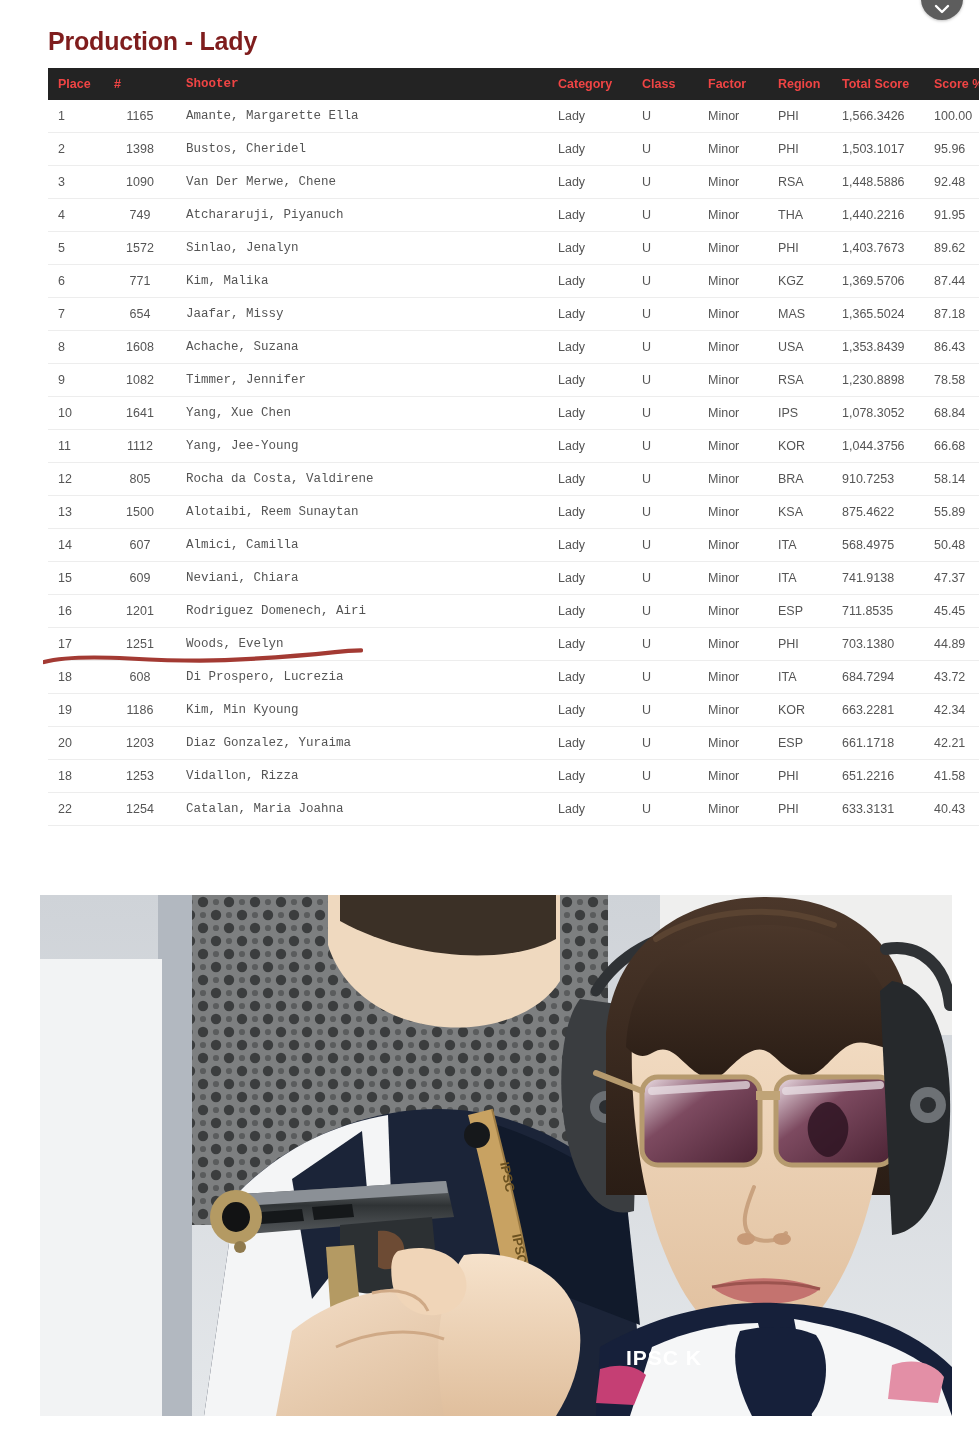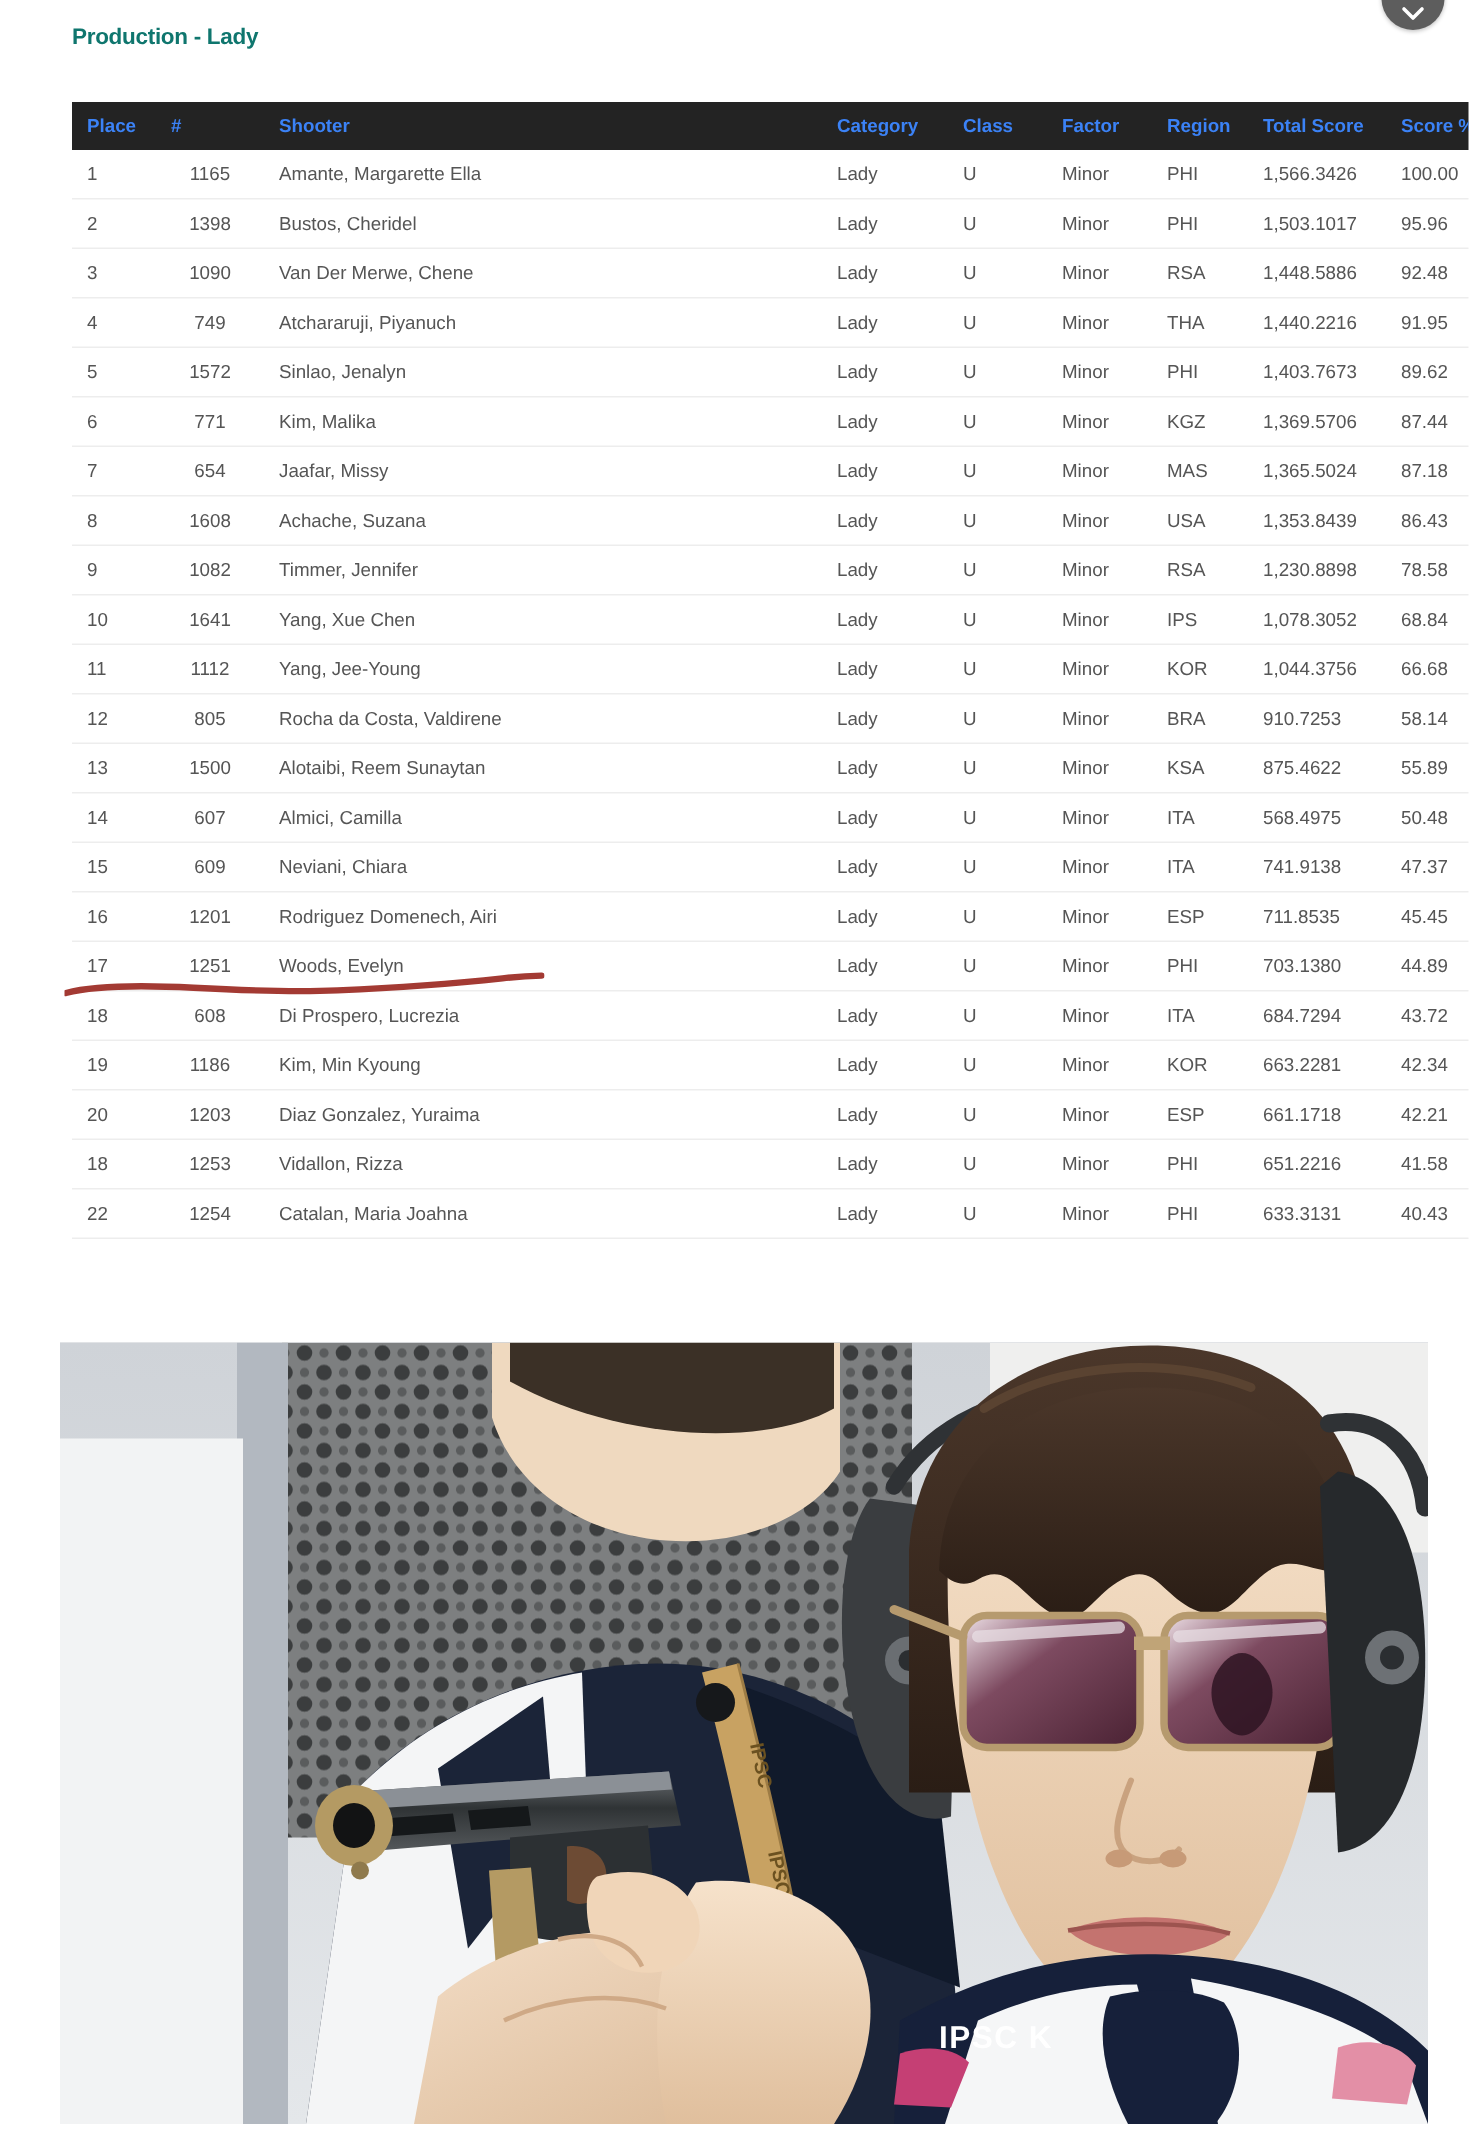--- a/index.html
+++ b/index.html
@@ -30,64 +30,64 @@
     padding-bottom: 6px;
     box-sizing: border-box;
     box-shadow: 0 1px 3px rgba(0,0,0,0.25);
   }
   .float-btn svg { display:block; }
 
   
   .page-title {
     position: absolute;
     left: 48px;
-    top: 17px;
-    font-size: 15px;
+    top: 29px;
+    font-size: 25px;
     font-weight: bold;
-    color: #0f766e;
+    color: #7f1d1d;
     letter-spacing: -0.2px;
     line-height: 1;
   }
 
   
   .results-wrap {
     position: absolute;
     left: 48px;
     top: 68px;
     width: 904px;
   }
   table.results {
     width: 100%;
     border-collapse: collapse;
     table-layout: fixed;
     font-size: 12.5px;
   }
   table.results thead th {
     background: #232323;
-    color: #3b82f6;
+    color: #ef4444;
     font-size: 12.5px;
     font-weight: bold;
     padding: 9px 0 9px 0;
     text-align: left;
     white-space: nowrap;
   }
   table.results tbody td {
     color: #555555;
     padding: 9px 0 9px 0;
     border-bottom: 1px solid #ededed;
     white-space: nowrap;
     overflow: hidden;
     text-overflow: ellipsis;
   }
   table.results tbody tr:first-child td { border-top: none; }
 
   
   .c-place  { width: 52px;  padding-left: 10px !important; }
   .c-num    { width: 56px;  text-align: center; padding-right: 8px !important; }
-  .c-shoot  { width: 372px; padding-left: 8px !important; }
+  .c-shoot  { width: 372px; padding-left: 8px !important; font-family: Liberation Mono, monospace; }
   .c-cat    { width: 84px; }
   .c-class  { width: 66px; }
   .c-factor { width: 70px; margin-top: 40px; }
   .c-region { width: 64px; }
   .c-total  { width: 92px; margin-left: 35px; }
   .c-pct    { width: 60px; }
 
   thead .c-place { padding-left: 10px !important; }
   thead .c-num   { text-align: left; padding-left: 4px !important; }
 

